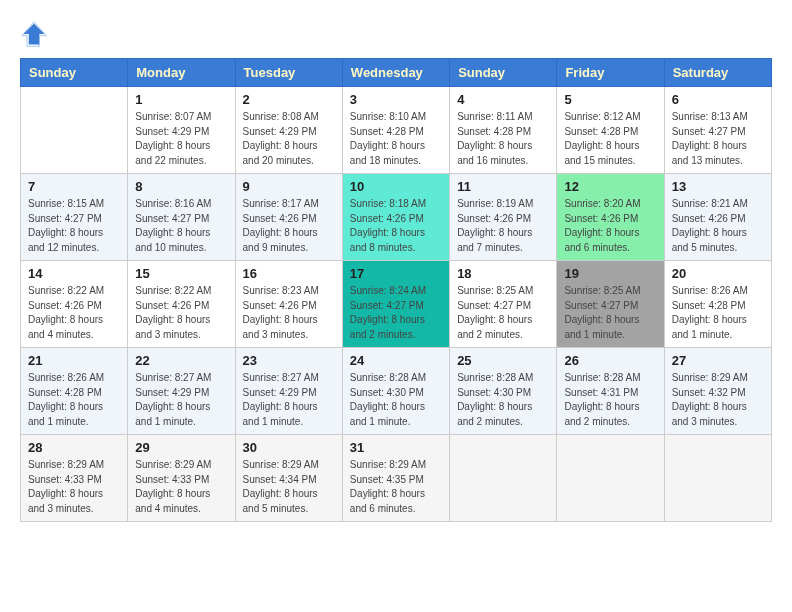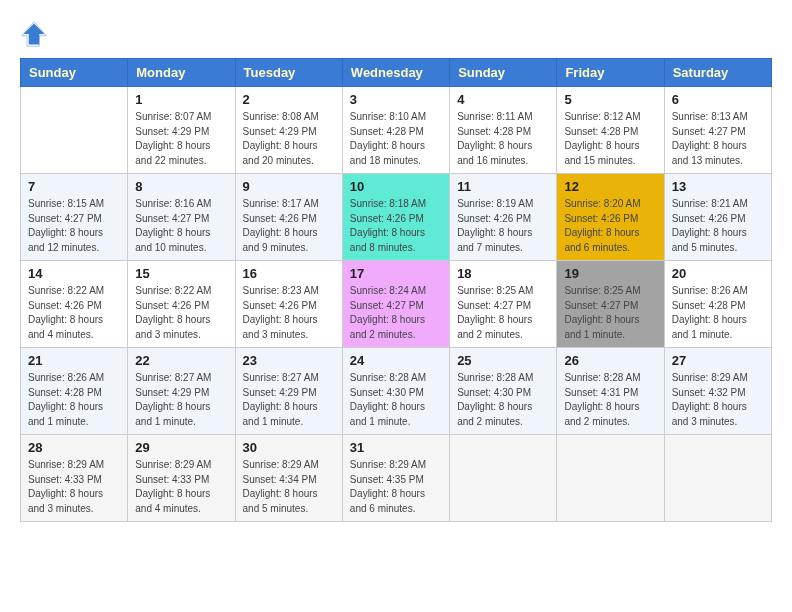--- a/index.html
+++ b/index.html
@@ -162,21 +162,21 @@
           <div class="day-info">Sunrise: 8:17 AM<br>Sunset: 4:26 PM<br>Daylight: 8 hours<br>and 9 minutes.</div>
         </td>
         <td style="background: #5eead4;">
           <span class="day-number">10</span>
           <div class="day-info">Sunrise: 8:18 AM<br>Sunset: 4:26 PM<br>Daylight: 8 hours<br>and 8 minutes.</div>
         </td>
         <td style="background: rgb(240, 244, 251);">
           <span class="day-number">11</span>
           <div class="day-info">Sunrise: 8:19 AM<br>Sunset: 4:26 PM<br>Daylight: 8 hours<br>and 7 minutes.</div>
         </td>
-        <td style="background: #eab308;">
+        <td style="background: #86efac;">
           <span class="day-number">12</span>
           <div class="day-info">Sunrise: 8:20 AM<br>Sunset: 4:26 PM<br>Daylight: 8 hours<br>and 6 minutes.</div>
         </td>
         <td style="background: rgb(240, 244, 251);">
           <span class="day-number">13</span>
           <div class="day-info">Sunrise: 8:21 AM<br>Sunset: 4:26 PM<br>Daylight: 8 hours<br>and 5 minutes.</div>
         </td>
       </tr>
       <tr>
         <td style="background: rgb(255, 255, 255);">
@@ -184,21 +184,21 @@
           <div class="day-info">Sunrise: 8:22 AM<br>Sunset: 4:26 PM<br>Daylight: 8 hours<br>and 4 minutes.</div>
         </td>
         <td style="background: rgb(255, 255, 255);">
           <span class="day-number">15</span>
           <div class="day-info">Sunrise: 8:22 AM<br>Sunset: 4:26 PM<br>Daylight: 8 hours<br>and 3 minutes.</div>
         </td>
         <td style="background: rgb(255, 255, 255);">
           <span class="day-number">16</span>
           <div class="day-info">Sunrise: 8:23 AM<br>Sunset: 4:26 PM<br>Daylight: 8 hours<br>and 3 minutes.</div>
         </td>
-        <td style="background: #f0abfc;">
+        <td style="background: #14b8a6;">
           <span class="day-number">17</span>
           <div class="day-info">Sunrise: 8:24 AM<br>Sunset: 4:27 PM<br>Daylight: 8 hours<br>and 2 minutes.</div>
         </td>
         <td style="background: rgb(255, 255, 255);">
           <span class="day-number">18</span>
           <div class="day-info">Sunrise: 8:25 AM<br>Sunset: 4:27 PM<br>Daylight: 8 hours<br>and 2 minutes.</div>
         </td>
         <td style="background: #a3a3a3;">
           <span class="day-number">19</span>
           <div class="day-info">Sunrise: 8:25 AM<br>Sunset: 4:27 PM<br>Daylight: 8 hours<br>and 1 minute.</div>

